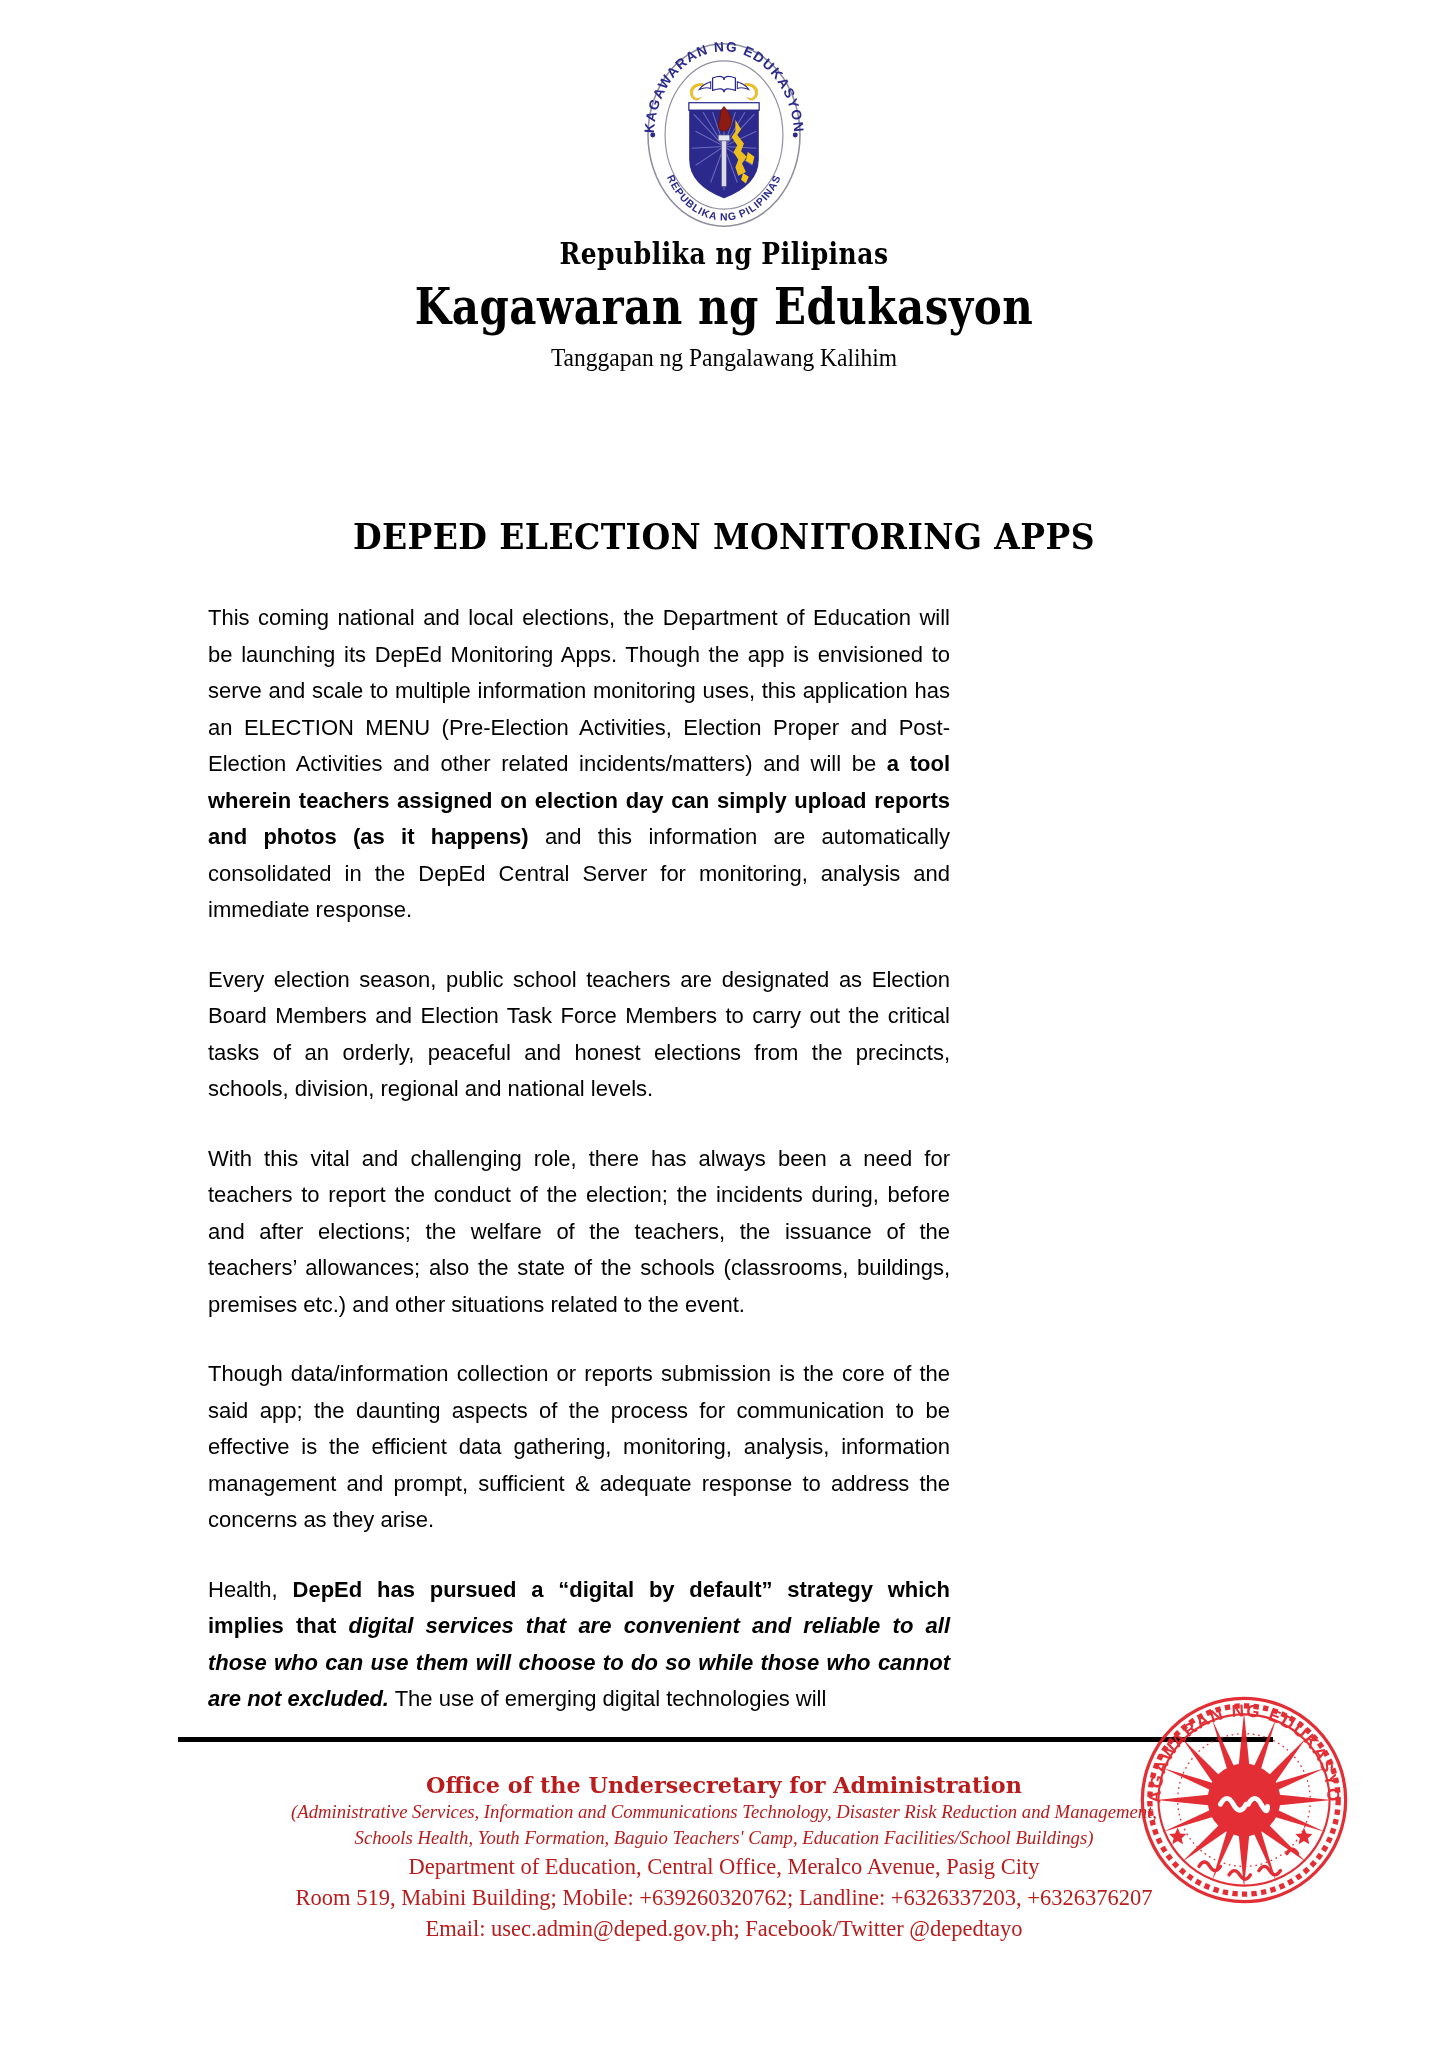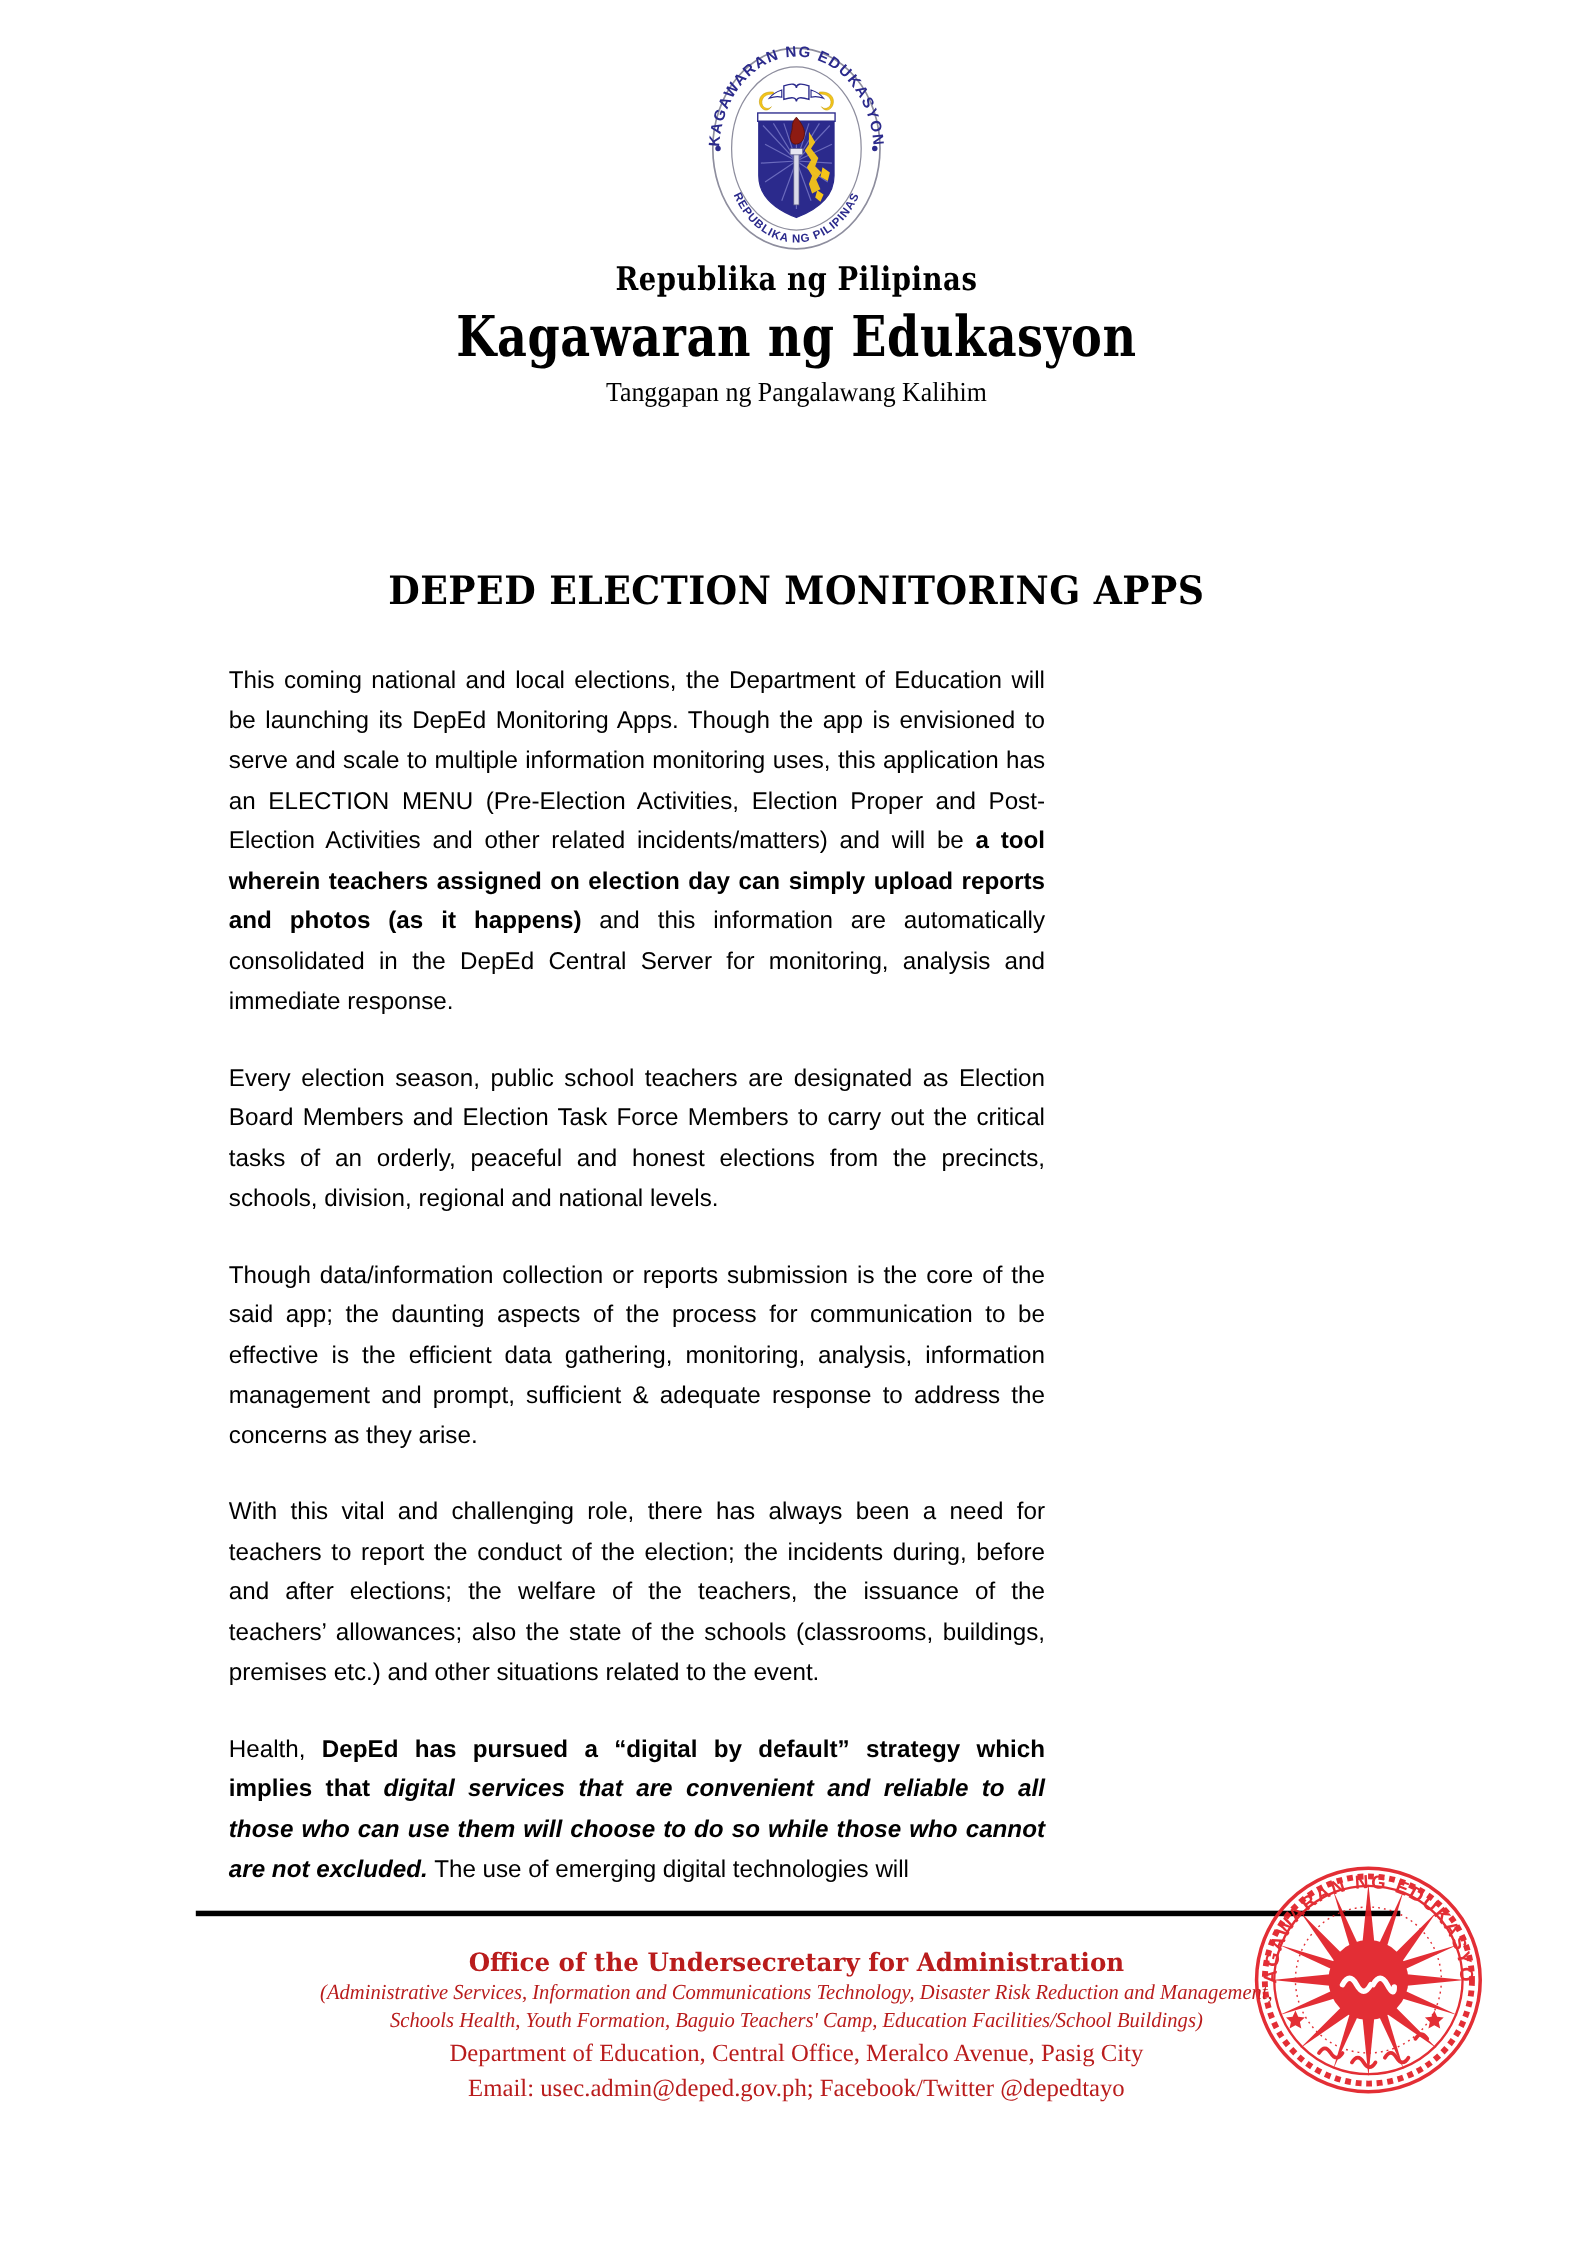--- a/index.html
+++ b/index.html
@@ -214,32 +214,33 @@
     <div class="republika">Republika ng Pilipinas</div>
     <div class="kagawaran">Kagawaran ng Edukasyon</div>
     <div class="tanggapan">Tanggapan ng Pangalawang Kalihim</div>
   </div>
 
   <h1 class="doc-title">DEPED ELECTION MONITORING APPS</h1>
 
   <div class="body-copy" id="body-copy">
       <p><span>This coming national and local elections, the Department of Education will be launching its DepEd Monitoring Apps. Though the app is envisioned to serve and scale to multiple information monitoring uses, this application has an ELECTION MENU (Pre-Election Activities, Election Proper and Post-Election Activities and other related incidents/matters) and will be </span><span class="b">a tool wherein teachers assigned on election day can simply upload reports and photos (as it happens)</span><span> and this information are automatically consolidated in the DepEd Central Server for monitoring, analysis and immediate response.</span></p>
       <p><span>Every election season, public school teachers are designated as Election Board Members and Election Task Force Members to carry out the critical tasks of an orderly, peaceful and honest elections from the precincts, schools, division, regional and national levels.</span></p>
+      <p><span>With this vital and challenging role, there has always been a need for teachers to report the conduct of the election; the incidents during, before and after elections; the welfare of the teachers, the issuance of the teachers’ allowances; also the state of the schools (classrooms, buildings, premises etc.) and other situations related to the event.</span></p>
       <p><span>Though data/information collection or reports submission is the core of the said app; the daunting aspects of the process for communication to be effective is the efficient data gathering, monitoring, analysis, information management and prompt, sufficient &amp; adequate response to address the concerns as they arise.</span></p>
-      <p><span>With this vital and challenging role, there has always been a need for teachers to report the conduct of the election; the incidents during, before and after elections; the welfare of the teachers, the issuance of the teachers’ allowances; also the state of the schools (classrooms, buildings, premises etc.) and other situations related to the event.</span></p>
       <p><span>Health, </span><span class="b">DepEd has pursued a “digital by default” strategy which implies that </span><span class="bi">digital services that are convenient and reliable to all those who can use them will choose to do so while those who cannot are not excluded.</span><span> The use of emerging digital technologies will</span></p>
     </div>
 
   <div class="footer-rule"></div>
 
   <div class="footer">
     <div class="f-title">Office of the Undersecretary for Administration</div>
     <div class="f-italic">(Administrative Services, Information and Communications Technology, Disaster Risk Reduction and Management,</div>
     <div class="f-italic">Schools Health, Youth Formation, Baguio Teachers' Camp, Education Facilities/School Buildings)</div>
     <div class="f-line">Department of Education, Central Office, Meralco Avenue, Pasig City</div>
+    <div class="f-line">Room 519, Mabini Building; Mobile: +639260320762; Landline: +6326337203, +6326376207</div>
     <div class="f-line">Email:  usec.admin@deped.gov.ph; Facebook/Twitter @depedtayo</div>
   </div>
 
   <div class="stamp">
     <svg viewBox="0 0 200 200" xmlns="http://www.w3.org/2000/svg">
       <defs>
         <path id="stampArc" d="M 22,100 A 78,78 0 0 1 178,100" fill="none"></path>
       </defs>
 
       <circle cx="100" cy="100" r="95" fill="none" stroke="#e11f26" stroke-width="3"></circle>

